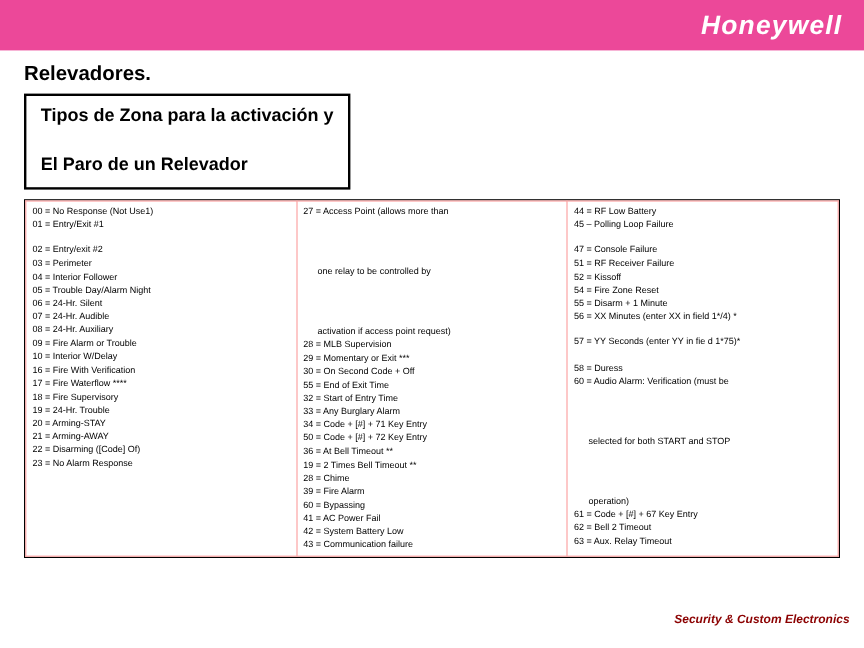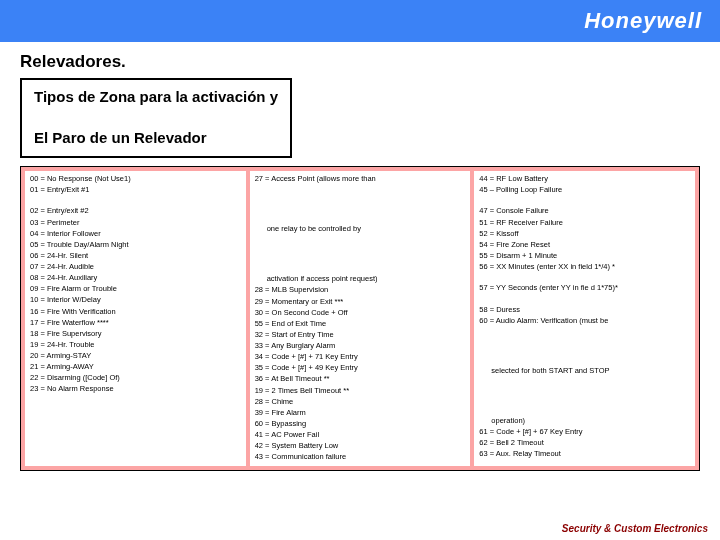--- a/index.html
+++ b/index.html
@@ -5,21 +5,21 @@
     * { margin: 0; padding: 0; box-sizing: border-box; }
     body {
       width: 720px;
       height: 540px;
       background: #ffffff;
       font-family: Arial, Helvetica, sans-serif;
       overflow: hidden;
       position: relative;
     }
     #header {
-      background: #3b82f6;
+      background: #ec4899;
       width: 100%;
       height: 42px;
       display: flex;
       align-items: center;
       justify-content: flex-end;
       padding-right: 18px;
     }
     #header-title {
       color: #ffffff;
       font-size: 22px;
@@ -61,28 +61,28 @@
       line-height: 1.35;
       color: #000;
     }
     #table-container table {
       width: 100%;
       border-collapse: collapse;
     }
     #table-container td {
       vertical-align: top;
       padding: 3px 5px;
-      border: 4px solid #fca5a5;
+      border: 1px solid #fca5a5;
       width: 33.33%;
     }
     .entry { display: block; margin-bottom: 1px; }
     .indent { display: block; padding-left: 12px; margin-bottom: 1px; margin-top: 40px; }
     #footer {
       position: absolute;
-      bottom: 6px;
+      bottom: 18px;
       right: 12px;
       font-size: 10px;
       font-weight: bold;
       color: #8b0000;
       font-style: italic;
     }
   </style>
 </head>
 <body>
 
@@ -105,21 +105,21 @@
               <span class="entry">27 = Access Point (allows more than</span>
               <span class="indent">one relay to be controlled by</span>
               <span class="indent">activation if access point request)</span>
               <span class="entry">28 = MLB Supervision</span>
               <span class="entry">29 = Momentary or Exit ***</span>
               <span class="entry">30 = On Second Code + Off</span>
               <span class="entry">55 = End of Exit Time</span>
               <span class="entry">32 = Start of Entry Time</span>
               <span class="entry">33 = Any Burglary Alarm</span>
               <span class="entry">34 = Code + [#] + 71  Key Entry</span>
-              <span class="entry">35 = Code + [#] + 49 Key Entry</span>
+              <span class="entry">50 = Code + [#] + 72 Key Entry</span>
               <span class="entry">36 = At Bell Timeout **</span>
               <span class="entry">19 = 2 Times Bell Timeout **</span>
               <span class="entry">28 = Chime</span>
               <span class="entry">39 = Fire Alarm</span>
               <span class="entry">60 = Bypassing</span>
               <span class="entry">41 = AC Power Fail</span>
               <span class="entry">42 = System Battery Low</span>
               <span class="entry">43 = Communication failure</span>
             </td>
         <td id="col2"><span class="entry">44 = RF Low Battery</span><span class="entry">45 – Polling Loop Failure</span><br><span class="entry">47 = Console Failure</span><span class="entry">51 = RF Receiver Failure</span><span class="entry">52 = Kissoff</span><span class="entry">54 = Fire Zone Reset</span><span class="entry">55 = Disarm + 1 Minute</span><span class="entry">56 = XX Minutes (enter XX in field 1*/4) *</span><br><span class="entry">57 = YY Seconds (enter YY in fie d 1*75)*</span><br><span class="entry">58 = Duress</span><span class="entry">60 = Audio Alarm: Verification (must be</span><span class="indent">selected for both START and STOP</span><span class="indent">operation)</span><span class="entry">61 = Code + [#] + 67 Key Entry</span><span class="entry">62 = Bell 2 Timeout</span><span class="entry">63 = Aux. Relay Timeout</span></td>

